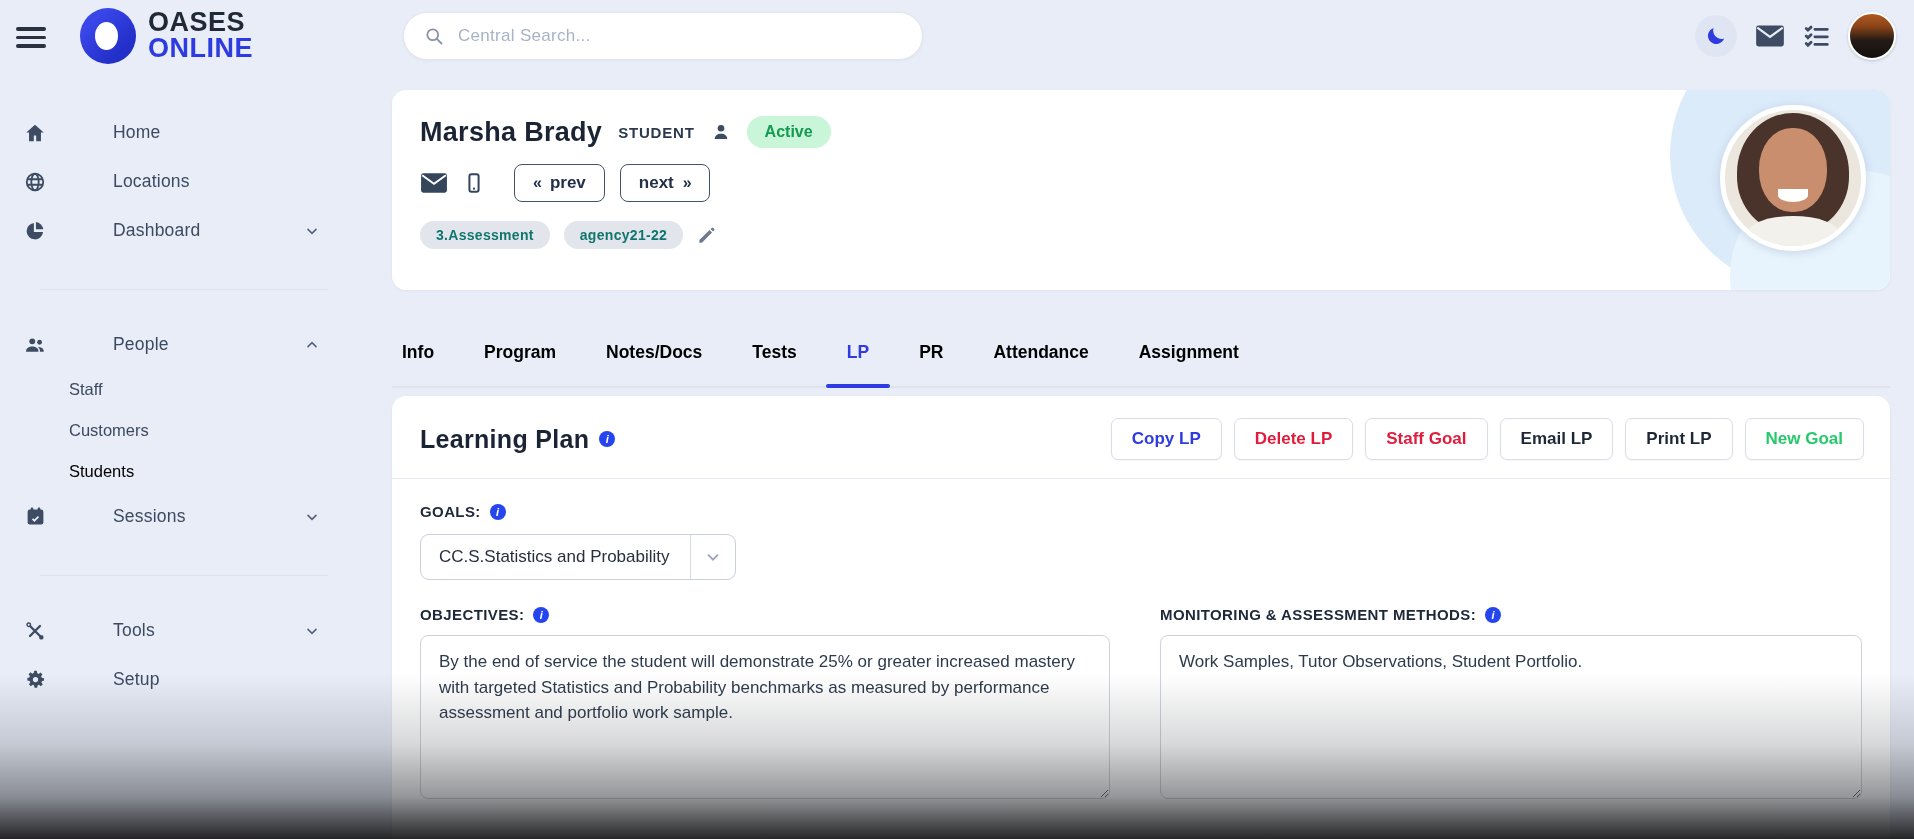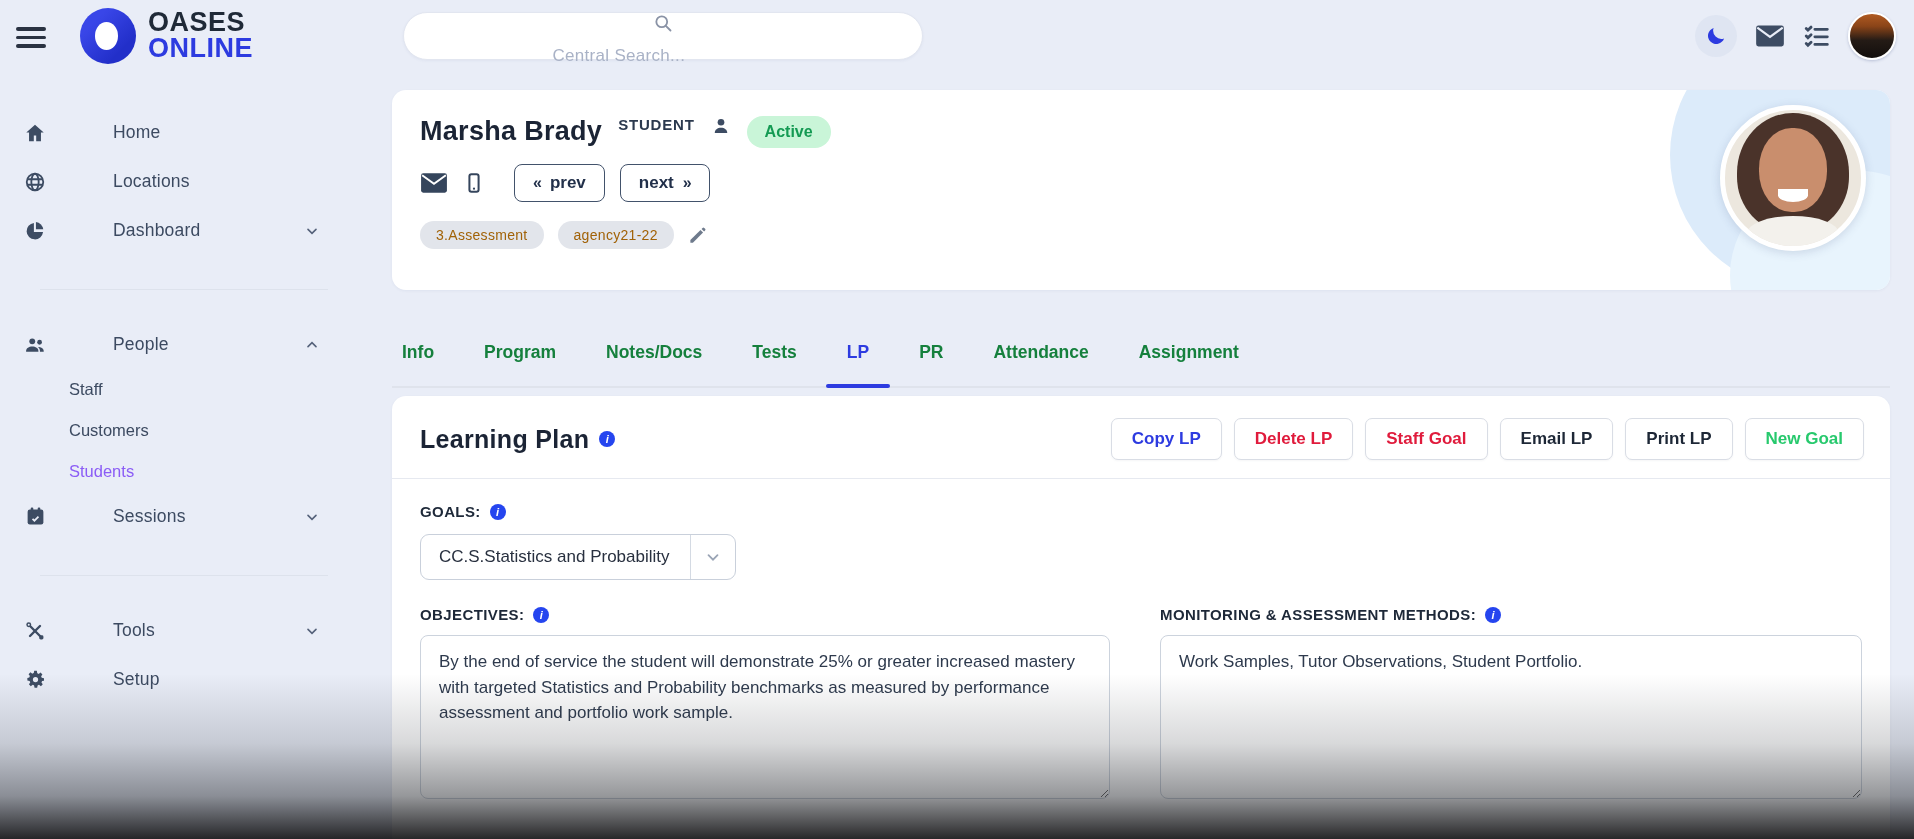--- a/index.html
+++ b/index.html
@@ -16,75 +16,75 @@
   .hamburger span{display:block;width:30px;height:3.5px;background:#2a3242;border-radius:2px;margin:5px 0;}
   .logo{position:absolute;left:80px;top:8px;display:flex;align-items:center;gap:12px;}
   .logo-mark{width:56px;height:56px;border-radius:50%;
     background:linear-gradient(135deg,#3946e8 25%,#222fc9 75%);position:relative;}
   .logo-mark::after{content:"";position:absolute;left:15px;top:14px;width:23px;height:28px;border-radius:50%;background:#fff;}
   .logo-text{line-height:0.95;font-weight:bold;font-size:27px;letter-spacing:0.5px;}
   .logo-text .l1{color:#1f2937;}
   .logo-text .l2{color:#2d3be0;}
   .search{position:absolute;left:403px;top:12px;width:520px;height:48px;background:#fff;
     border:1px solid #e2e6f0;border-radius:26px;display:flex;align-items:center;
-    padding:0 20px;gap:12px;box-sizing:border-box;box-shadow:0 1px 3px rgba(40,60,120,0.05);flex-direction:column;}
+    padding:0 20px;gap:12px;box-sizing:border-box;box-shadow:0 1px 3px rgba(40,60,120,0.05);}
   .search input{border:none;outline:none;flex:1;font-size:17px;color:#55607a;background:transparent;
     font-family:"Liberation Sans",sans-serif;letter-spacing:0.3px;}
   .search input::placeholder{color:#a9b2c6;}
   .topbar-right{position:absolute;right:18px;top:0;height:72px;display:flex;align-items:center;gap:18px;}
   .moon-btn{width:42px;height:42px;border-radius:50%;background:#dfe5f2;display:flex;
     align-items:center;justify-content:center;cursor:pointer;color:#2d3be0;}
   .icon-btn{color:#3d4c63;cursor:pointer;}
   .topbar-avatar{width:44px;height:44px;border-radius:50%;border:2px solid #fff;cursor:pointer;
     background:linear-gradient(180deg,#b05a22 0%,#8a4418 28%,#241b16 60%,#120e0c 100%);
     box-shadow:0 1px 3px rgba(40,60,120,0.25);}
   
   .sidebar{position:absolute;top:72px;left:0;width:340px;bottom:0;padding-top:36px;color:#3c4a61;}
   .nav-item{display:flex;align-items:center;height:49px;padding:0 16px 0 22px;font-size:17.5px;
     letter-spacing:0.2px;cursor:pointer;gap:44px;}
   .nav-icon{width:26px;display:flex;justify-content:center;margin-right:21px;color:#3d4c63;flex:none;}
   .nav-label{flex:1;}
   .chev{color:#55627a;margin-right:4px;}
   .nav-sub{height:41px;display:flex;align-items:center;padding-left:69px;font-size:16.5px;cursor:pointer;}
-  .nav-sub.active{color:#8b5cf6;}
+  .nav-sub.active{color:#000000;}
   .nav-divider{height:1px;background:#dde2ec;margin:34px 12px 30px 40px;}
   
   .main{position:absolute;left:340px;top:72px;right:0;bottom:0;padding:18px 24px 0 52px;box-sizing:border-box;}
   .card{background:#fff;border-radius:14px;box-shadow:0 1px 3px rgba(50,70,120,0.06);}
   
   .header-card{position:relative;height:200px;padding:26px 0 0 28px;box-sizing:border-box;overflow:hidden;}
   .deco-a{position:absolute;right:-50px;top:-70px;width:270px;height:270px;border-radius:50%;background:#dcebfa;}
   .deco-b{position:absolute;right:-80px;bottom:-90px;width:240px;height:210px;border-radius:50%;background:#e8f4fd;}
-  .name-row{display:flex;align-items:flex-start;gap:16px;}
+  .name-row{display:flex;align-items:center;gap:16px;}
   .student-name{font-size:27px;font-weight:bold;color:#1b2435;margin:0;letter-spacing:0.3px;}
   .role-label{font-size:15px;font-weight:bold;color:#2b394e;letter-spacing:0.8px;}
   .role-icon{color:#3d4c63;}
   .badge{background:#c9f5d8;color:#149a53;font-weight:bold;font-size:16px;padding:7px 18px;border-radius:19px;}
   .actions-row{margin-top:16px;display:flex;align-items:center;gap:15px;}
   .contact-icon{color:#35455c;cursor:pointer;}
   .nav-btn{border:1.6px solid #42526b;background:#fff;border-radius:8px;padding:8px 18px;font-size:17px;
     font-weight:bold;color:#22304a;display:flex;align-items:center;gap:9px;cursor:pointer;
     font-family:"Liberation Sans",sans-serif;}
   .nav-btn .glyph{font-size:16px;letter-spacing:-1px;}
   .prev-btn{margin-left:14px;}
   .tags-row{margin-top:19px;display:flex;align-items:center;gap:14px;}
-  .tag{background:#e2e5eb;border-radius:15px;padding:6px 16px;font-size:14px;font-weight:normal;
-    color:#a16207;letter-spacing:0.3px;}
+  .tag{background:#e2e5eb;border-radius:15px;padding:6px 16px;font-size:14px;font-weight:bold;
+    color:#0f766e;letter-spacing:0.3px;}
   .pencil{color:#6e7a8c;cursor:pointer;}
   .photo{position:absolute;right:24px;top:15px;width:146px;height:146px;border-radius:50%;
     background:#ece7de;border:5px solid #fff;box-shadow:0 2px 10px rgba(60,80,120,0.18);
     overflow:hidden;box-sizing:border-box;}
   .photo .hair{position:absolute;left:9%;top:2%;width:82%;height:88%;border-radius:50% 50% 46% 46%;background:#4a332a;}
   .photo .face{position:absolute;left:25%;top:13%;width:50%;height:62%;border-radius:48%;background:#c98e6d;}
   .photo .smile{position:absolute;left:39%;top:58%;width:22%;height:10%;border-radius:0 0 50% 50%;background:#fff;}
   .photo .shirt{position:absolute;left:16%;bottom:-4%;width:68%;height:26%;border-radius:50% 50% 0 0;background:#f3f1ec;}
   
   .tabs{display:flex;gap:50px;align-items:center;height:68px;margin-top:28px;padding-left:10px;
     border-bottom:2px solid #dfe3ec;}
-  .tab{font-size:17.5px;font-weight:bold;color:#15803d;height:100%;display:flex;align-items:center;
+  .tab{font-size:17.5px;font-weight:bold;color:#000000;height:100%;display:flex;align-items:center;
     position:relative;cursor:pointer;}
   .tab.active{color:#2d3be0;}
   .tab.active::after{content:"";position:absolute;left:50%;transform:translateX(-50%);bottom:-2px;
     width:64px;height:4px;border-radius:2px;background:#2d3be0;}
   
   .lp-card{margin-top:8px;height:540px;}
   .lp-header{display:flex;align-items:center;justify-content:space-between;
     padding:22px 26px 18px 28px;border-bottom:1px solid #e6e9f0;}
   .lp-title-wrap{display:flex;align-items:center;gap:10px;}
   .lp-title{font-size:25px;font-weight:bold;color:#1b2435;margin:0;letter-spacing:0.3px;}

